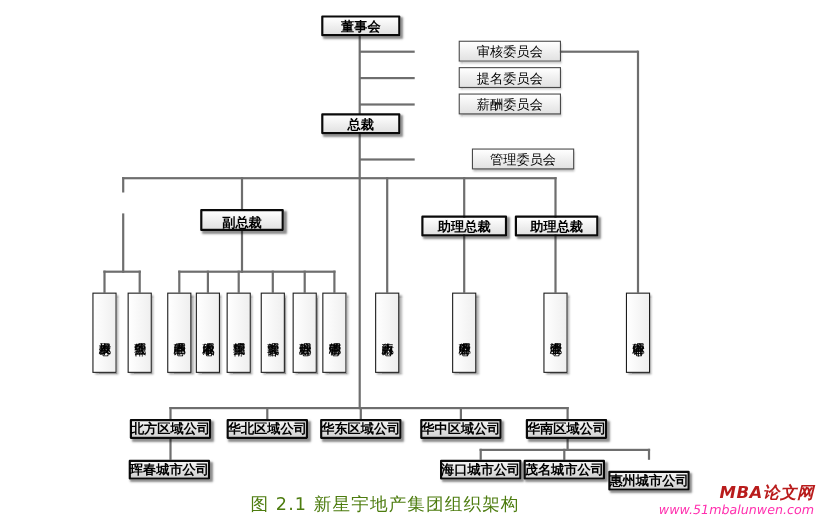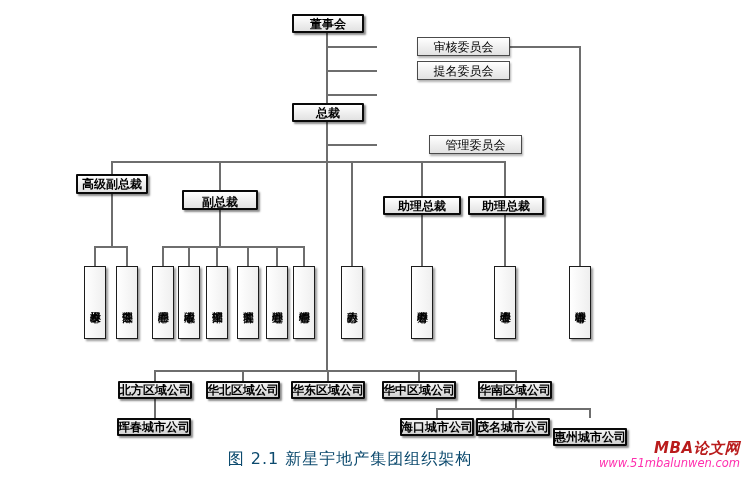--- a/index.html
+++ b/index.html
@@ -30,21 +30,21 @@
     writing-mode:vertical-lr;text-orientation:upright;
     display:flex;align-items:center;justify-content:center;
     font-size:11px;line-height:1;letter-spacing:0;
   }
   .company{
     background:linear-gradient(180deg,#f4f4f4 0%,#e0e0e0 60%,#d2d2d2 100%);
     font-weight:bold;
   }
   #caption{
     position:absolute;left:170px;top:449px;width:360px;text-align:center;
-    font-size:16px;color:#0c4a6e;letter-spacing:1px;
+    font-size:16px;color:#4d7c0f;letter-spacing:1px;
   }
   #watermark{position:absolute;right:3px;top:440px;text-align:right;line-height:1.15;}
   #wm-name{font-size:15px;font-weight:bold;font-style:italic;color:#b91c1c;letter-spacing:0.5px;}
   #wm-url{font-size:11.5px;font-style:italic;}
 </style>
 </head>
 <body>
 
 <div id="stage">
 
@@ -90,32 +90,32 @@
   <div class="box bold" style="left:292px;top:14px;width:72px;height:19px;">
       <span>董事会</span>
     </div>
 
   <div class="box thin" style="left:377px;top:37px;width:93px;height:19px;">
       <span>审核委员会</span>
     </div>
   <div class="box thin" style="left:377px;top:61px;width:93px;height:19px;justify-content:center;">
       <span>提名委员会</span>
     </div>
+  <div class="box thin" style="left:377px;top:85px;width:93px;height:19px;">
+      <span>薪酬委员会</span>
+    </div>
 
   <div class="box bold" style="left:292px;top:103px;width:72px;height:19px;">
       <span>总裁</span>
     </div>
 
   <div class="box thin" style="left:389px;top:135px;width:93px;height:19px;">
       <span>管理委员会</span>
     </div>
 
-  <div class="box bold" style="left:76px;top:174px;width:72px;height:20px;">
-      <span>高级副总裁</span>
-    </div>
   <div class="box bold" style="left:182px;top:190px;width:76px;height:20px;align-items:flex-end;">
       <span>副总裁</span>
     </div>
   <div class="box bold" style="left:383px;top:196px;width:78px;height:19px;">
       <span>助理总裁</span>
     </div>
   <div class="box bold" style="left:468px;top:196px;width:76px;height:19px;">
       <span>助理总裁</span>
     </div>
 

